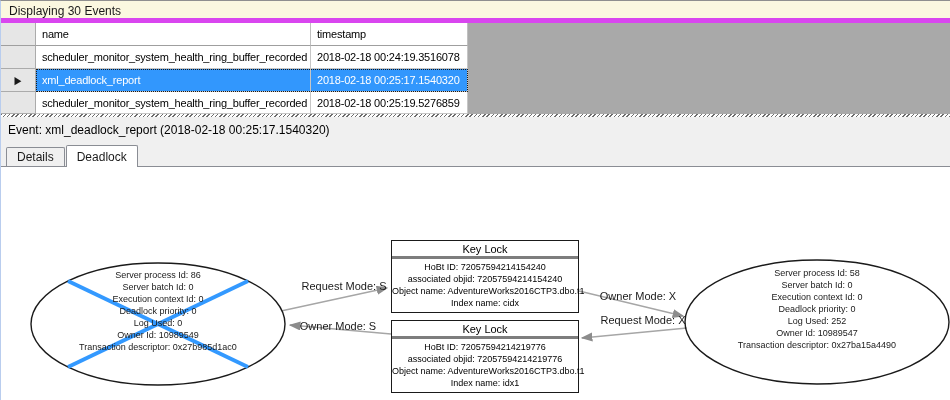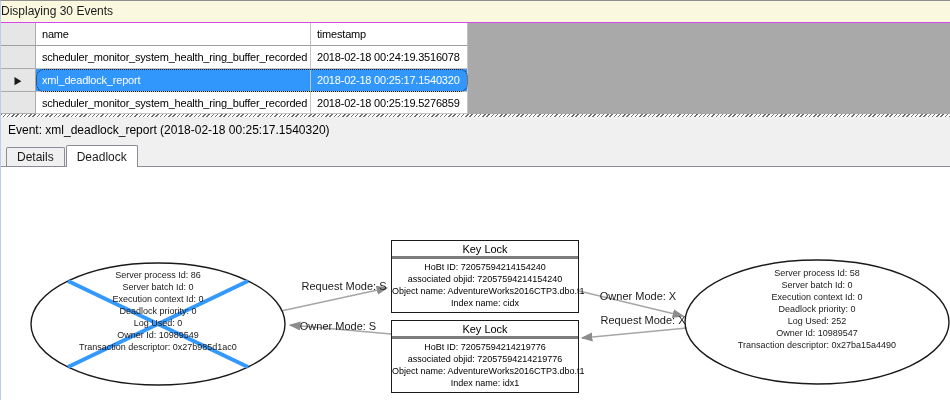--- a/index.html
+++ b/index.html
@@ -5,34 +5,34 @@
   * { margin:0; padding:0; box-sizing:border-box; }
   html,body { background:#fff; }
   body { font-family:"Liberation Sans","DejaVu Sans",sans-serif; color:#000; }
   .app {
     position:relative; width:950px; height:400px; overflow:hidden;
     background:#fff; border-left:1px solid #b9cdee; border-top:1px solid #8f8f8f;
   }
 
   
   .info-bar {
-    height:22px; background:#fbf8e0; border-bottom:1px solid #d946ef;
-    font-size:12px; line-height:21px; color:#1a1a1a;
+    height:22px; background:#fbf8e0; border-bottom:5px solid #d946ef;
+    font-size:12px; line-height:21px; padding-left:8px; color:#1a1a1a;
   }
 
   
   .grid { position:relative; width:100%; background:#a9a9a9; }
   .grid-row { display:flex; height:23px; }
   .grid-row.last { height:22px; }
   .sel-cell {
     width:35px; flex:0 0 35px; background:#e6e6e6;
     border-right:1px solid #ababab; border-bottom:1px solid #ababab;
     display:flex; align-items:center; justify-content:center;
   }
-  .row-cells { display:flex;border-radius:8px; }
+  .row-cells { display:flex; }
   .cell {
     background:#fff; font-size:11px; letter-spacing:-0.2px; line-height:22px;
     padding-left:6px; white-space:nowrap; overflow:hidden;
     border-right:1px solid #c6c6c6; border-bottom:1px solid #c6c6c6;
   }
   .col-name { width:275px; flex:0 0 275px; }
   .col-ts   { width:157px; flex:0 0 157px; }
   .grid-row.header .cell { border-right:1px solid #c0c0c0; border-bottom:1px solid #9f9f9f; }
   .grid-row.header .sel-cell { border-bottom:1px solid #9f9f9f; }
   .filler { flex:1 1 auto; background:#a9a9a9; }

